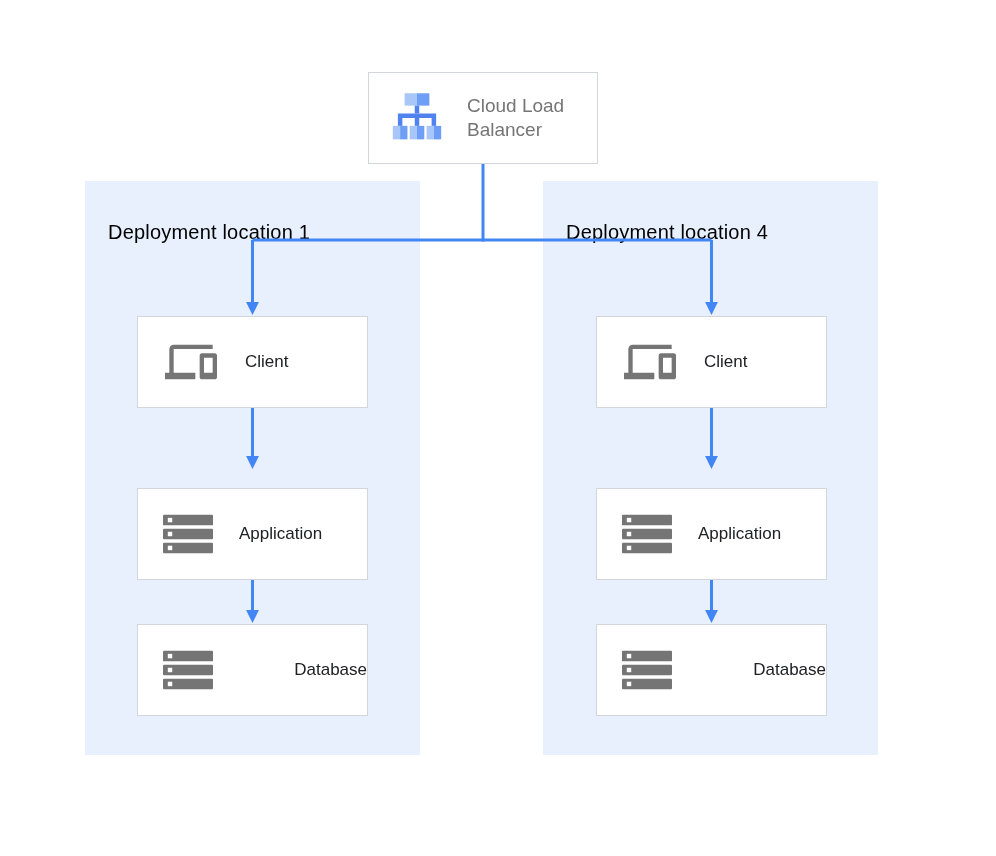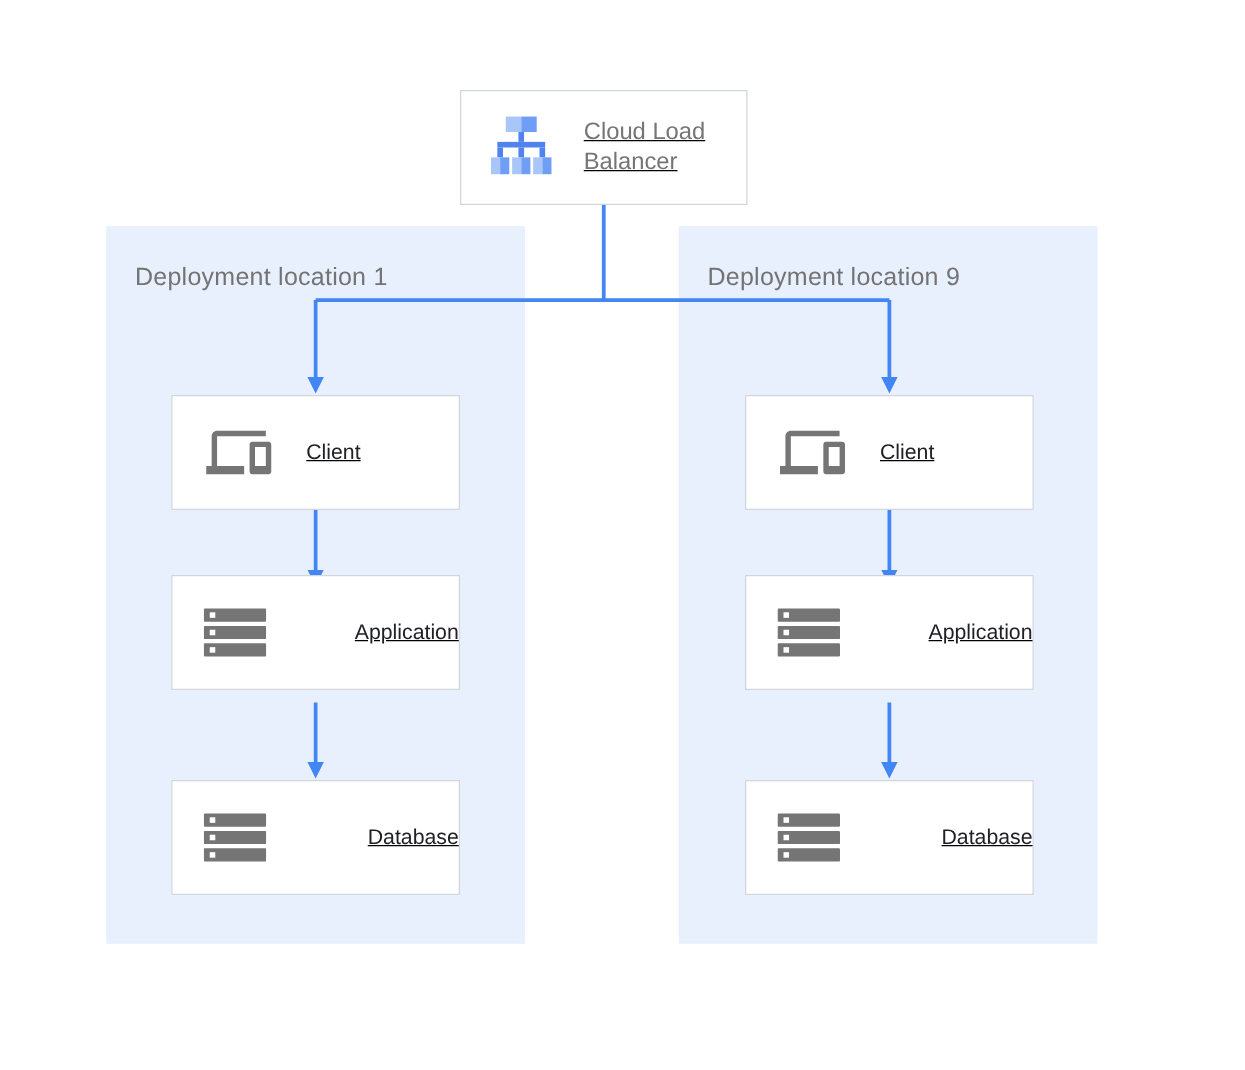--- a/index.html
+++ b/index.html
@@ -2,47 +2,47 @@
 <html><head>
 <meta charset="utf-8">
 <style>
   html,body{margin:0;padding:0;background:#ffffff;}
   body{font-family:"Liberation Sans",sans-serif;}
   .canvas{position:relative;width:996px;height:856px;background:#ffffff;overflow:hidden;}
 
   .region{position:absolute;top:181px;width:335px;height:574px;background:#E8F0FE;}
   .region-1{left:85px;}
   .region-2{left:543px;}
-  .region-label{position:absolute;left:23px;top:30px;font-size:20px;color:#737373;letter-spacing:.2px;}
+  .region-label{position:absolute;left:23px;top:40px;font-size:20px;color:#000000;letter-spacing:.2px;}
 
   .connectors{position:absolute;left:0;top:0;}
   .ln{stroke:#4285F4;stroke-width:3;fill:none;}
 
   .node{position:absolute;width:231px;height:92px;background:#ffffff;border:1px solid #D2D5DA;
-        box-sizing:border-box;display:flex;align-items:center;text-decoration:underline;}
+        box-sizing:border-box;display:flex;align-items:center;}
   .node .icon{margin-left:25px;display:flex;flex:0 0 auto;}
   .node-label{margin-left:26px;font-size:17px;color:#202124;}
 
   .lb{left:368px;top:72px;width:230px;}
   .lb .icon{margin-left:21px;}
   .lb-label{margin-left:23px;font-size:19px;line-height:1.28;color:#757575;max-width:118px;}
 
   .col1{left:137px;} .col2{left:596px;}
-  .row-client{top:316px;} .row-app{top:460px;justify-content:space-between;} .row-db{top:624px;justify-content:space-between;}
+  .row-client{top:316px;} .row-app{top:488px;} .row-db{top:624px;justify-content:space-between;}
 </style>
 </head>
 <body>
 
 <div class="canvas">
 
   <div class="region region-1">
     <div class="region-label">Deployment location 1</div>
   </div>
   <div class="region region-2">
-    <div class="region-label">Deployment location 9</div>
+    <div class="region-label">Deployment location 4</div>
   </div>
 
   <svg class="connectors" width="996" height="856" viewBox="0 0 996 856">
     <defs>
       <marker id="ah" viewBox="0 0 10 10" refX="1" refY="5" markerWidth="4.4" markerHeight="4.4" orient="auto" markerUnits="strokeWidth">
         <path d="M0 0 L10 5 L0 10 Z" fill="#4285F4"></path>
       </marker>
     </defs>
     <path class="ln" d="M483 164 V241.5"></path>
     <path class="ln" d="M252.5 240 H711.5"></path>

